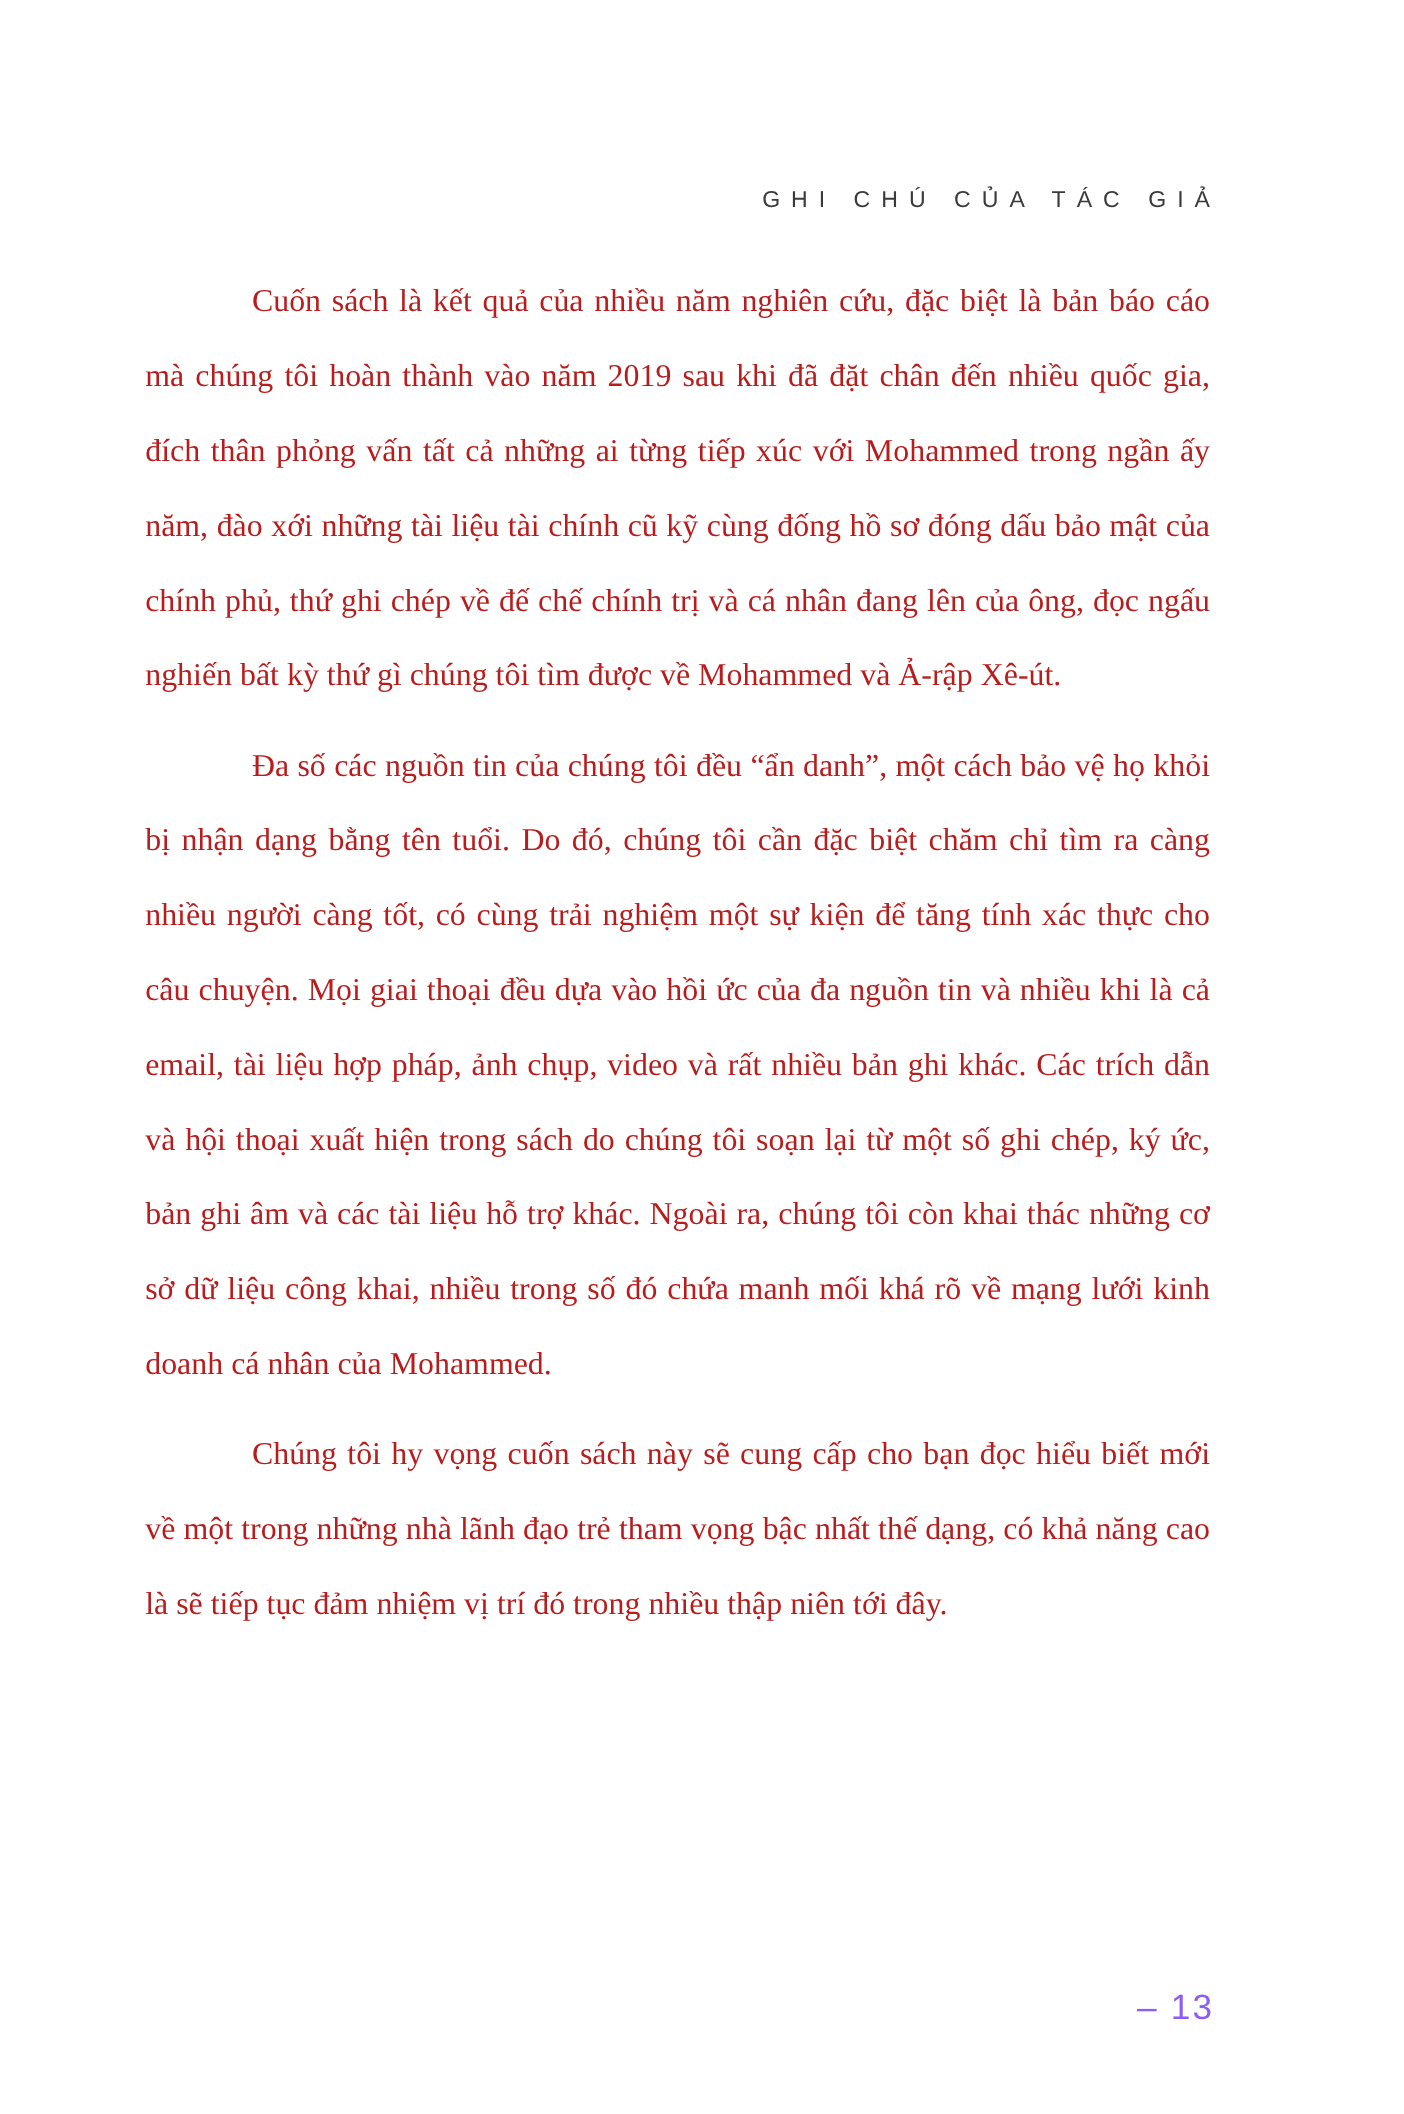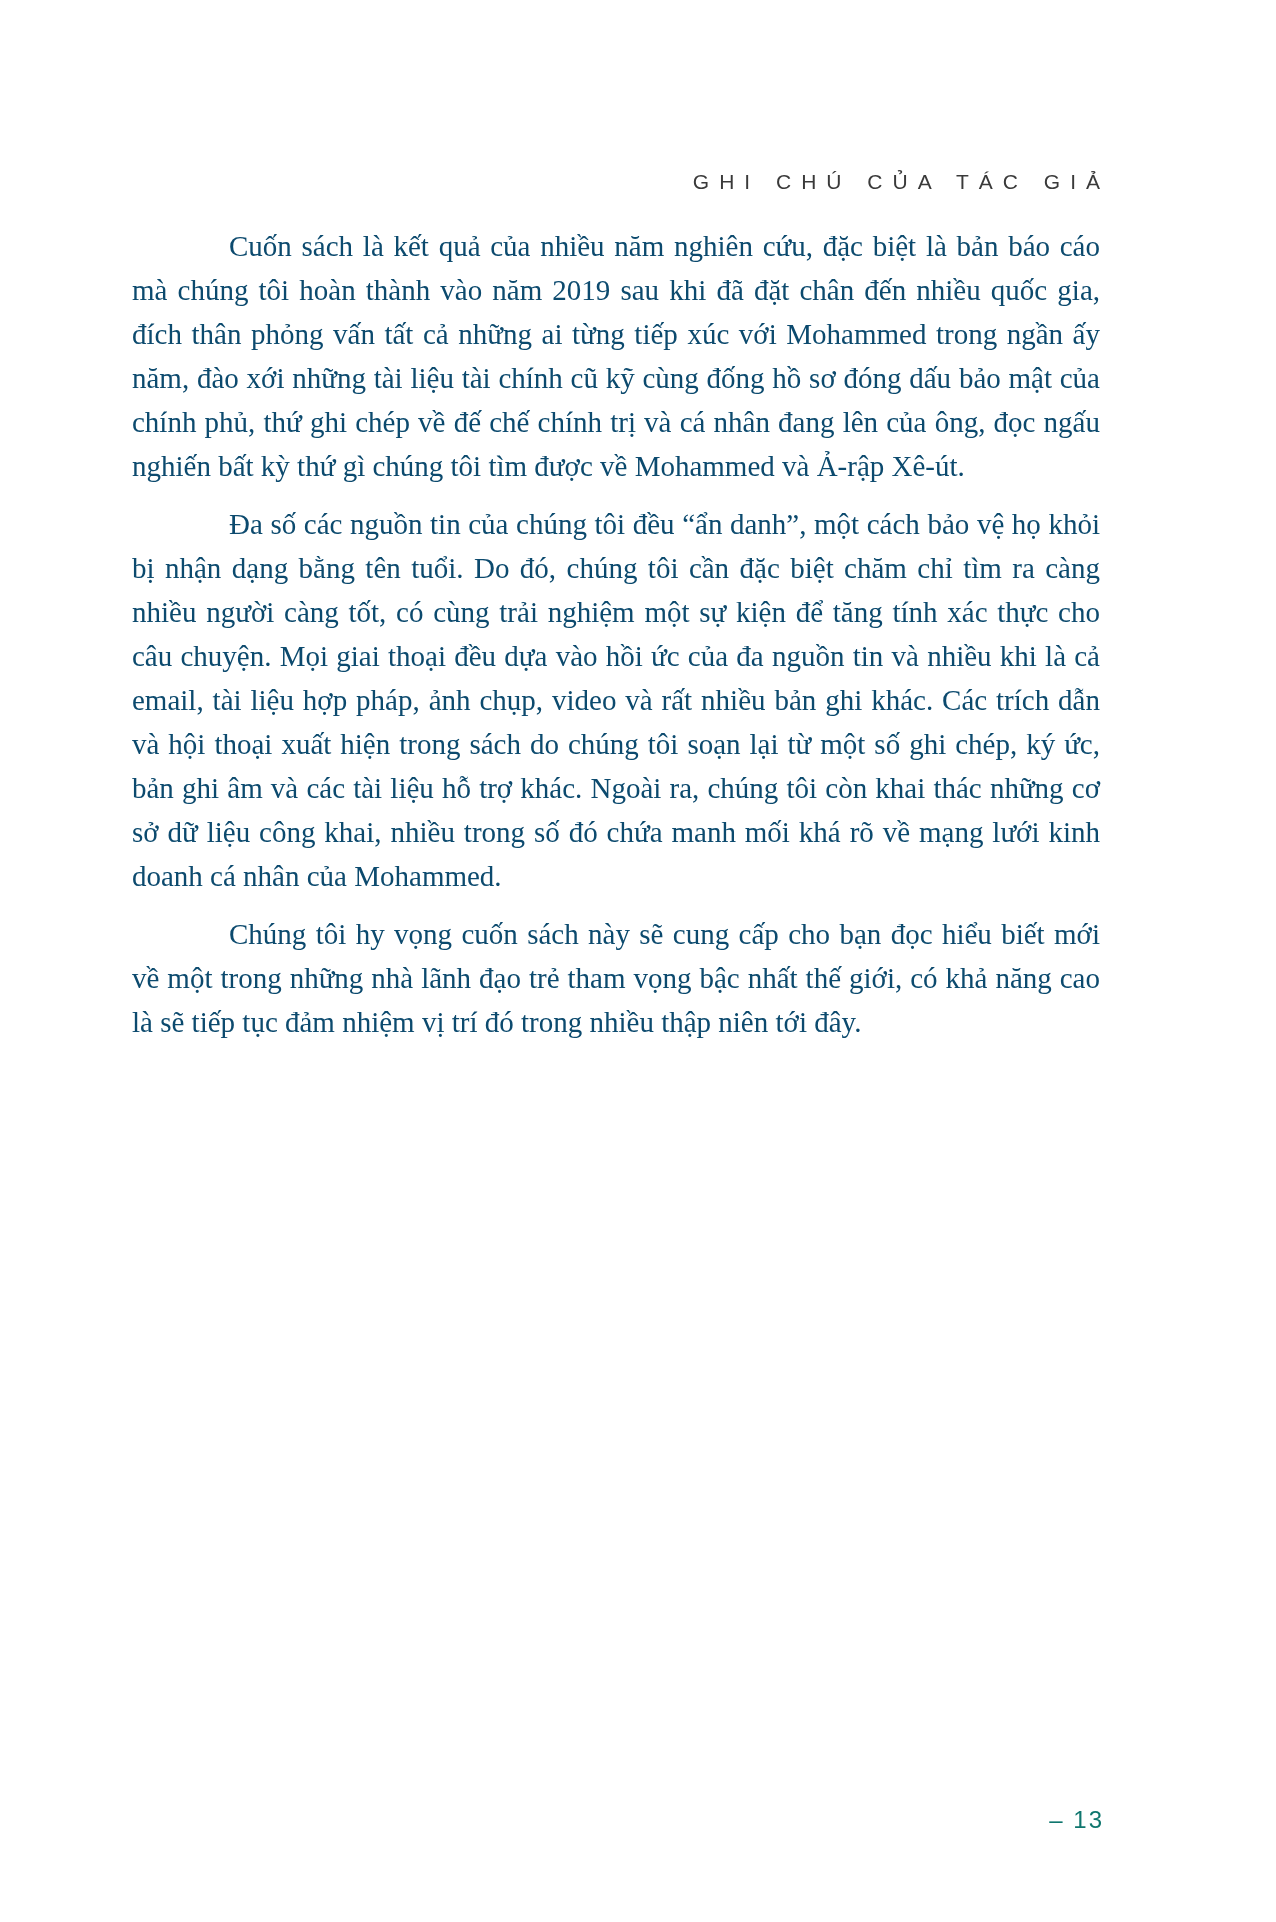--- a/index.html
+++ b/index.html
@@ -24,50 +24,50 @@
     font-weight: 500;
     letter-spacing: 10px;
     color: #3a3a3a;
     white-space: nowrap;
     text-align: right;
   }
   .body-text {
     position: absolute;
     left: 132px;
     width: 968px;
-    top: 180px;
+    top: 196px;
     font-family: "Liberation Serif", "DejaVu Serif", serif;
     font-size: 29px;
-    line-height: 44px;
-    color: #0c4a6e;
+    line-height: 68px;
+    color: #b91c1c;
     text-align: justify;
   }
   .body-text p {
     margin: 0 0 14px 0;
     text-indent: 97px;
   }
   .folio {
     position: absolute;
     top: 1762px;
     right: 172px;
     font-family: "Liberation Sans", sans-serif;
-    font-size: 24px;
-    color: #0f766e;
+    font-size: 32px;
+    color: #8b5cf6;
     letter-spacing: 2px;
     white-space: nowrap;
   }
 </style>
 </head>
 <body>
 
 <div class="page">
 
   <header class="running-head">GHI CHÚ CỦA TÁC GIẢ</header>
 
   <main class="body-text">
     <p>Cuốn sách là kết quả của nhiều năm nghiên cứu, đặc biệt là bản báo cáo mà chúng tôi hoàn thành vào năm 2019 sau khi đã đặt chân đến nhiều quốc gia, đích thân phỏng vấn tất cả những ai từng tiếp xúc với Mohammed trong ngần ấy năm, đào xới những tài liệu tài chính cũ kỹ cùng đống hồ sơ đóng dấu bảo mật của chính phủ, thứ ghi chép về đế chế chính trị và cá nhân đang lên của ông, đọc ngấu nghiến bất kỳ thứ gì chúng tôi tìm được về Mohammed và Ả-rập Xê-út.</p>
     <p>Đa số các nguồn tin của chúng tôi đều “ẩn danh”, một cách bảo vệ họ khỏi bị nhận dạng bằng tên tuổi. Do đó, chúng tôi cần đặc biệt chăm chỉ tìm ra càng nhiều người càng tốt, có cùng trải nghiệm một sự kiện để tăng tính xác thực cho câu chuyện. Mọi giai thoại đều dựa vào hồi ức của đa nguồn tin và nhiều khi là cả email, tài liệu hợp pháp, ảnh chụp, video và rất nhiều bản ghi khác. Các trích dẫn và hội thoại xuất hiện trong sách do chúng tôi soạn lại từ một số ghi chép, ký ức, bản ghi âm và các tài liệu hỗ trợ khác. Ngoài ra, chúng tôi còn khai thác những cơ sở dữ liệu công khai, nhiều trong số đó chứa manh mối khá rõ về mạng lưới kinh doanh cá nhân của Mohammed.</p>
-    <p>Chúng tôi hy vọng cuốn sách này sẽ cung cấp cho bạn đọc hiểu biết mới về một trong những nhà lãnh đạo trẻ tham vọng bậc nhất thế giới, có khả năng cao là sẽ tiếp tục đảm nhiệm vị trí đó trong nhiều thập niên tới đây.</p>
+    <p>Chúng tôi hy vọng cuốn sách này sẽ cung cấp cho bạn đọc hiểu biết mới về một trong những nhà lãnh đạo trẻ tham vọng bậc nhất thế dạng, có khả năng cao là sẽ tiếp tục đảm nhiệm vị trí đó trong nhiều thập niên tới đây.</p>
   </main>
 
   <footer class="folio">– 13</footer>
 
 </div>
 
 </body></html>

